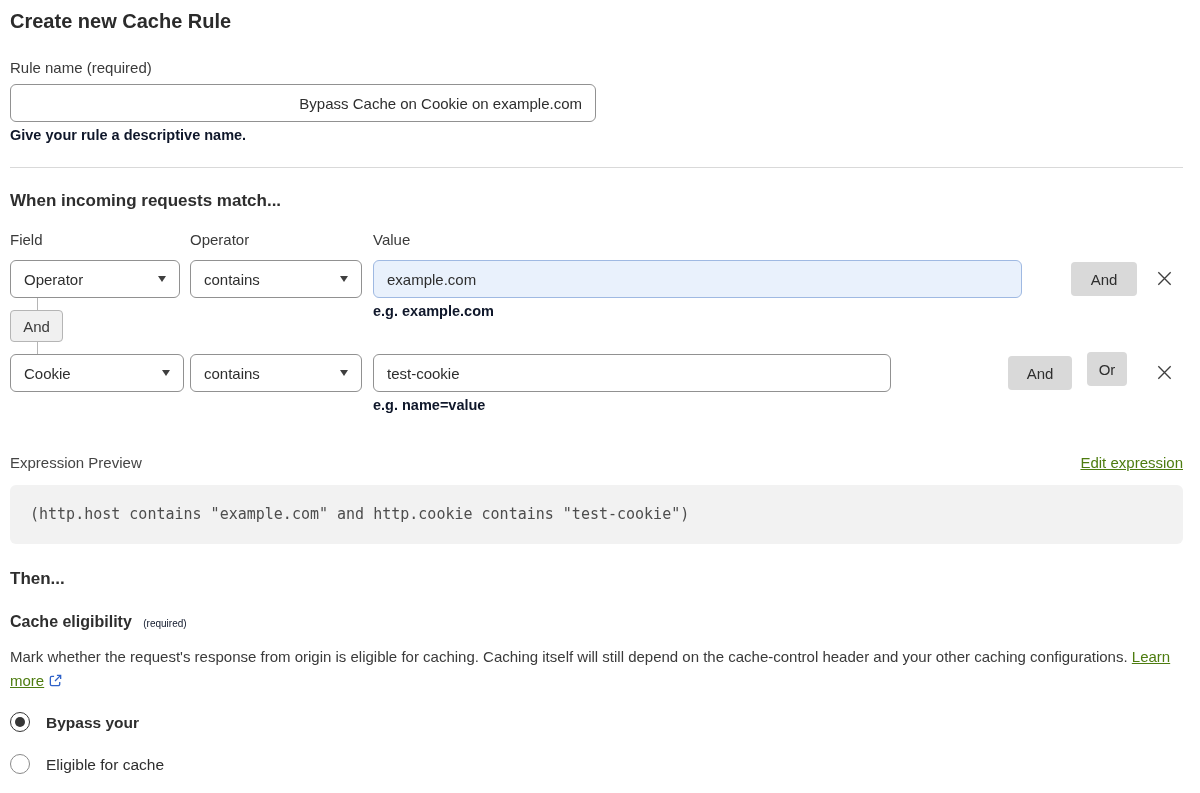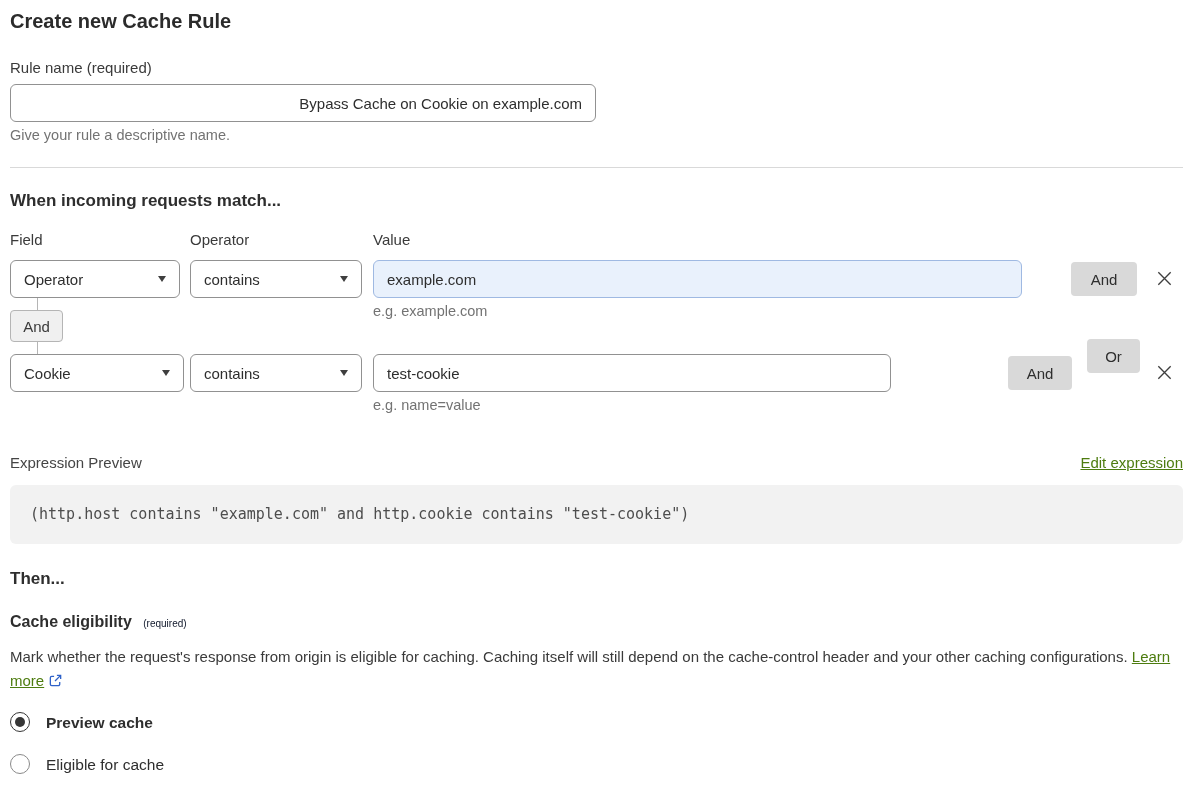--- a/index.html
+++ b/index.html
@@ -8,21 +8,21 @@
     font-family: "Liberation Sans", sans-serif;
     color: #313131;
     position: relative;
     overflow: hidden;
   }
   .abs { position: absolute; }
 
   .page-title { font-size: 20px; font-weight: 700; color: #2b2b2b; }
   .section-heading { font-size: 17px; font-weight: 700; color: #2e2e2e; }
   .field-label { font-size: 15px; color: #3a3a3a; }
-  .helper-text { font-size: 14.5px; color: #737373; }
+  .helper-text { font-size: 14.5px; color: #0f172a; font-weight: bold; }
 
   .text-input {
     border: 1px solid #919191;
     border-radius: 6px;
     height: 38px;
     font-family: "Liberation Sans", sans-serif;
     font-size: 15px;
     color: #2e2e2e;
     padding: 0 13px;
     background: #ffffff;
@@ -174,21 +174,21 @@
 <div class="abs select-box" style="left:10px; top:354px; width:174px;">
   <span>Cookie</span>
   <span class="caret"></span>
 </div>
 <div class="abs select-box" style="left:190px; top:354px; width:172px;">
   <span>contains</span>
   <span class="caret"></span>
 </div>
 <input class="abs text-input" style="left: 373px; top: 354px; width: 518px;" value="test-cookie">
 <button class="abs gray-btn" style="left:1008px; top:356px; width:64px;">And</button>
-<button class="abs gray-btn" style="left:1087px; top:339px; width:53px;">Or</button>
+<button class="abs gray-btn" style="left:1087px; top:352px; width:40px;">Or</button>
 <button class="abs close-btn" style="left:1150px; top:358px;">
   <svg width="19" height="19" viewBox="0 0 20 20">
     <path d="M3.5 3.5 L16.5 16.5 M16.5 3.5 L3.5 16.5" stroke="#3f3f3f" stroke-width="1.4" fill="none"></path>
   </svg>
 </button>
 <div class="abs helper-text" style="left:373px; top:397px;">e.g. name=value</div>
 
 <div class="abs field-label" style="left:10px; top:454px; color:#454545;">Expression Preview</div>
 <a class="abs link" style="right:17px; top:454px;">Edit expression</a>
 <div class="abs code-block" style="left:10px; top:485px; width:1173px; height:59px;"></div>
@@ -207,16 +207,16 @@
   <svg width="15" height="15" viewBox="0 0 16 16" style="vertical-align:-2px;">
     <path d="M6.5 3.5H4A1.5 1.5 0 0 0 2.5 5v7A1.5 1.5 0 0 0 4 13.5h7a1.5 1.5 0 0 0 1.5-1.5V9.5" stroke="#2f62c9" fill="none" stroke-width="1.4"></path>
     <path d="M9.5 2.5h4v4" stroke="#2f62c9" fill="none" stroke-width="1.4"></path>
     <path d="M13.2 2.8 L7.5 8.5" stroke="#2f62c9" fill="none" stroke-width="1.4"></path>
   </svg>
 </div>
 
 <div class="abs radio-outer checked" style="left:10px; top:712px;">
   <span class="radio-dot"></span>
 </div>
-<div class="abs radio-label bold" style="left:46px; top:714px;">Preview cache</div>
+<div class="abs radio-label bold" style="left:46px; top:714px;">Bypass your</div>
 
 <div class="abs radio-outer" style="left:10px; top:754px;"></div>
 <div class="abs radio-label" style="left:46px; top:756px;">Eligible for cache</div>
 
 </body></html>

